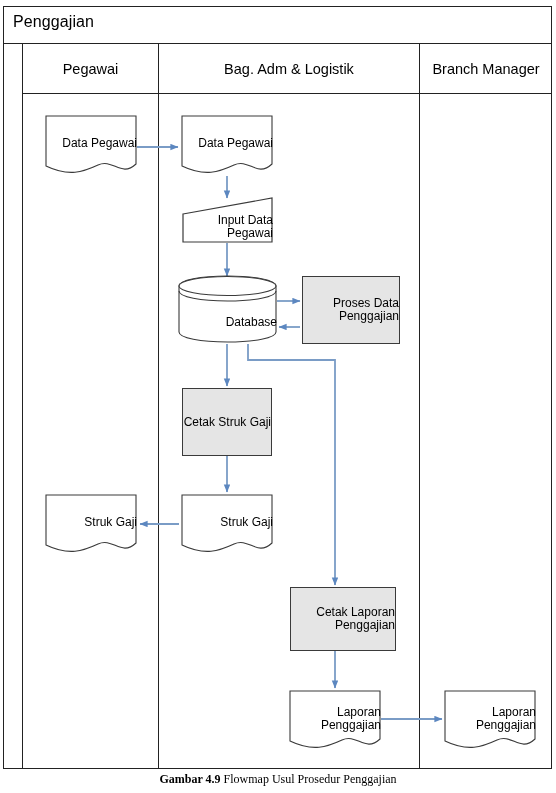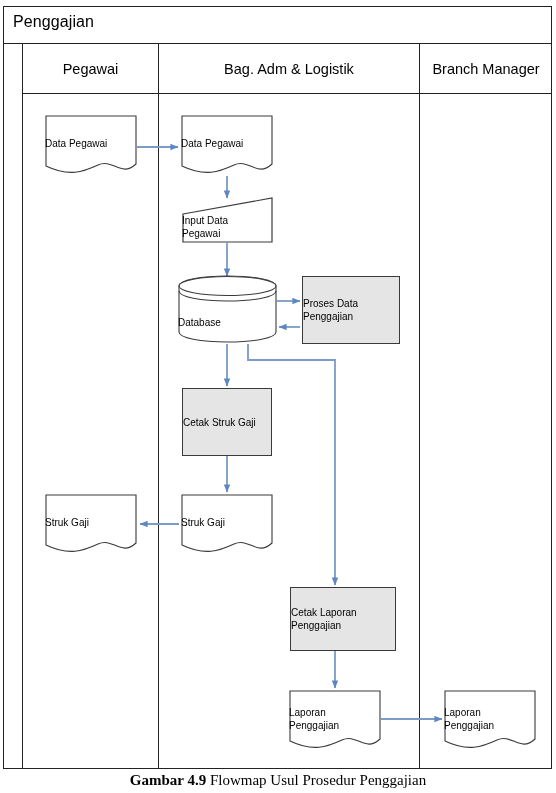--- a/index.html
+++ b/index.html
@@ -73,22 +73,22 @@
   #ld-2{left:419px;}
 
   
   .node{
     position:absolute;
     box-sizing:border-box;
   }
   .node .txt{
     position:absolute;
     left:0; right:0;
-    text-align:left;
-    font-size:10px;
+    text-align:right;
+    font-size:12px;
     color:#000;
     line-height:13px;
     white-space:pre-line;
   }
   .proc{
     border:1px solid #3a3a3a;
     background:#e5e5e5;
   }
   .proc .txt{
     top:50%;
@@ -111,21 +111,21 @@
     pointer-events:none;
   }
 
   
   #caption{
     position:absolute;
     left:0; top:772px;
     width:556px;
     text-align:center;
     font-family:"Liberation Serif", serif;
-    font-size:15px;
+    font-size:12px;
     color:#000;
     white-space:nowrap;
   }
   #caption .strong{ font-weight:bold; }
 </style>
 </head>
 <body>
 
 <div id="page">
 

